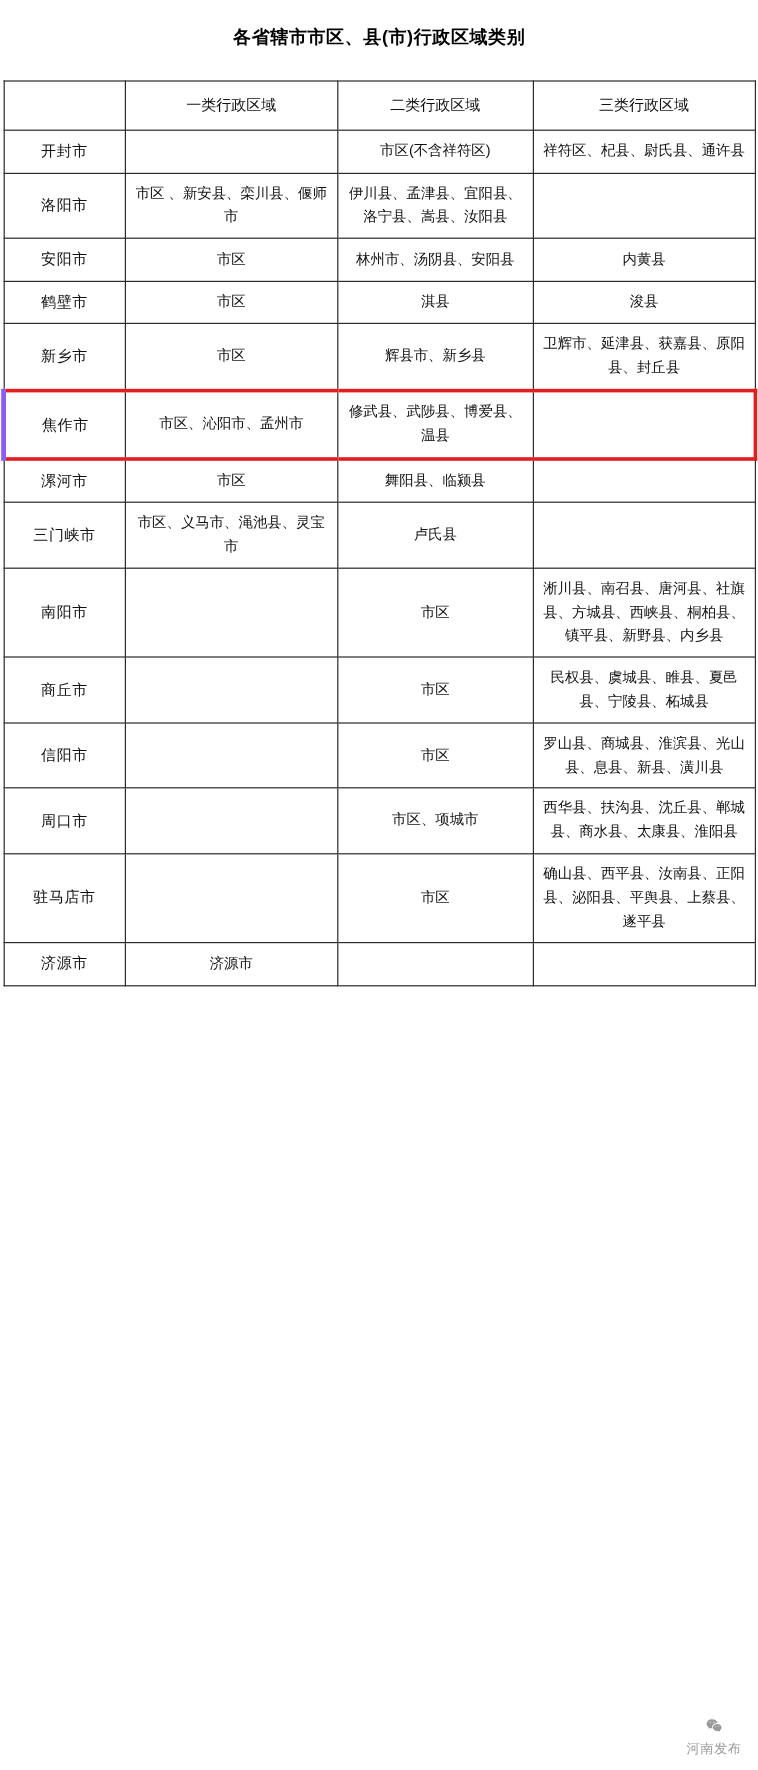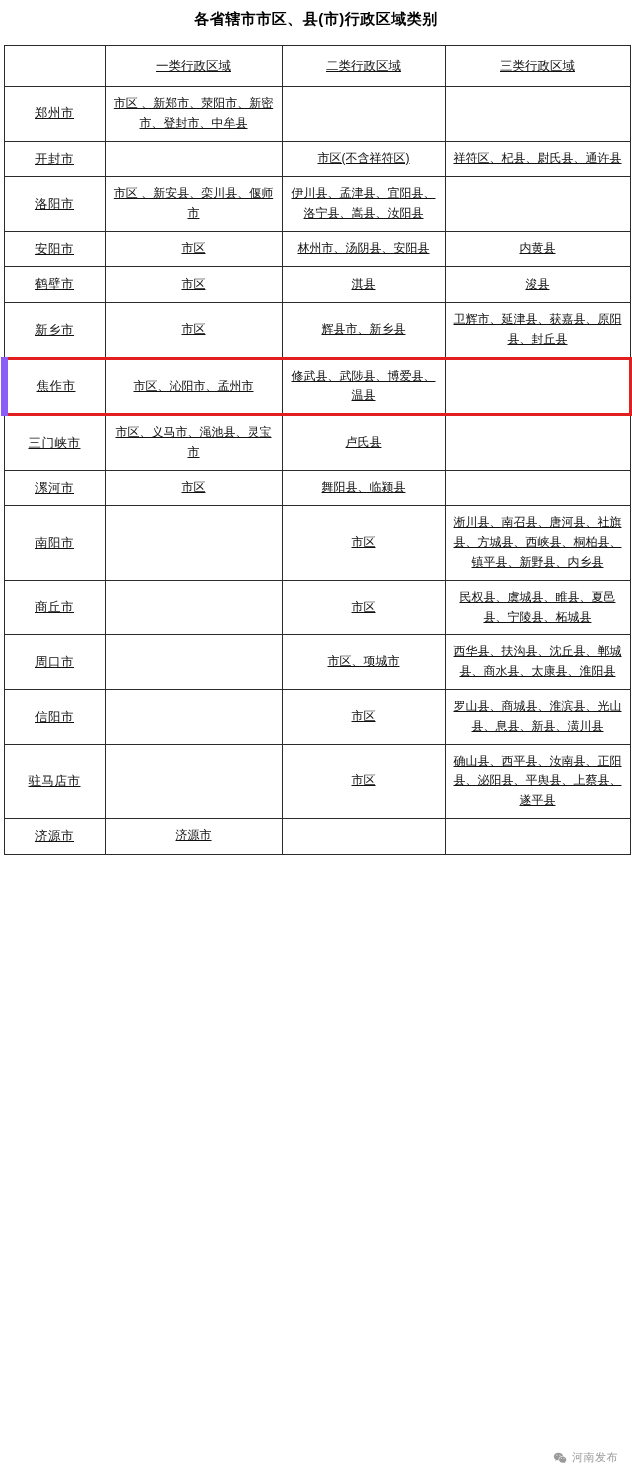--- a/index.html
+++ b/index.html
@@ -20,31 +20,30 @@
     height: 1475px;
     position: relative;
     box-sizing: border-box;
     padding: 0;
   }
   .doc-title {
     text-align: center;
     font-size: 15px;
     font-weight: bold;
     letter-spacing: 0.5px;
-    padding-top: 10px;
+    padding-top: 22px;
     padding-bottom: 14px;
     color: #000;
   }
   table.grid {
     border-collapse: collapse;
     width: 586px;
-    margin: 2px auto;
+    margin: 12px auto;
     table-layout: fixed;
     font-size: 12px;
-    text-decoration: underline;
   }
   table.grid th, table.grid td {
     border: 1px solid #2b2b2b;
     vertical-align: middle;
     text-align: center;
     padding: 7px 8px;
     line-height: 1.65;
     word-break: break-all;
   }
   table.grid th {
@@ -63,34 +62,35 @@
   }
   th.col-one, th.col-two, th.col-three {
     text-align: left;
     padding-left: 12px;
   }
   tr.highlight td {
     border-top: 3px solid #e21f1f;
     border-bottom: 3px solid #e21f1f;
   }
   tr.highlight td:first-child {
-    border-left: 7px solid #8b5cf6;
+    border-left: 4px solid #8b5cf6;
   }
   tr.highlight td:last-child {
     border-right: 3px solid #e21f1f;
   }
   .footer {
     position: absolute;
     bottom: 10px;
     right: 14px;
     display: flex;
     align-items: center;
     gap: 5px;
     color: #9a9a9a;
     font-size: 11px;
+    flex-direction: column;
   }
   .wechat-icon {
     display: inline-block;
     width: 14px;
     height: 14px;
     position: relative;
   }
   .wechat-icon svg { display: block; }
   .footer-text { letter-spacing: 0.5px; }
 </style>
@@ -105,26 +105,20 @@
     <thead>
       <tr>
         <th class="col-blank"></th>
         <th class="col-one">一类行政区域</th>
         <th class="col-two">二类行政区域</th>
         <th class="col-three">三类行政区域</th>
       </tr>
     </thead>
     <tbody>
         <tr>
-          <td class="city">郑州市</td>
-          <td>市区 、新郑市、荥阳市、新密市、登封市、中牟县</td>
-          <td></td>
-          <td></td>
-        </tr>
-        <tr>
           <td class="city">开封市</td>
           <td></td>
           <td>市区(不含祥符区)</td>
           <td>祥符区、杞县、尉氏县、通许县</td>
         </tr>
         <tr>
           <td class="city">洛阳市</td>
           <td>市区 、新安县、栾川县、偃师市</td>
           <td>伊川县、孟津县、宜阳县、洛宁县、嵩县、汝阳县</td>
           <td></td>
@@ -147,54 +141,54 @@
           <td>辉县市、新乡县</td>
           <td>卫辉市、延津县、获嘉县、原阳县、封丘县</td>
         </tr>
         <tr class="highlight">
           <td class="city">焦作市</td>
           <td>市区、沁阳市、孟州市</td>
           <td>修武县、武陟县、博爱县、温县</td>
           <td></td>
         </tr>
         <tr>
+          <td class="city">漯河市</td>
+          <td>市区</td>
+          <td>舞阳县、临颍县</td>
+          <td></td>
+        </tr>
+        <tr>
           <td class="city">三门峡市</td>
           <td>市区、义马市、渑池县、灵宝市</td>
           <td>卢氏县</td>
           <td></td>
         </tr>
         <tr>
-          <td class="city">漯河市</td>
-          <td>市区</td>
-          <td>舞阳县、临颍县</td>
-          <td></td>
-        </tr>
-        <tr>
           <td class="city">南阳市</td>
           <td></td>
           <td>市区</td>
           <td>淅川县、南召县、唐河县、社旗县、方城县、西峡县、桐柏县、镇平县、新野县、内乡县</td>
         </tr>
         <tr>
           <td class="city">商丘市</td>
           <td></td>
           <td>市区</td>
           <td>民权县、虞城县、睢县、夏邑县、宁陵县、柘城县</td>
+        </tr>
+        <tr>
+          <td class="city">信阳市</td>
+          <td></td>
+          <td>市区</td>
+          <td>罗山县、商城县、淮滨县、光山县、息县、新县、潢川县</td>
         </tr>
         <tr>
           <td class="city">周口市</td>
           <td></td>
           <td>市区、项城市</td>
           <td>西华县、扶沟县、沈丘县、郸城县、商水县、太康县、淮阳县</td>
-        </tr>
-        <tr>
-          <td class="city">信阳市</td>
-          <td></td>
-          <td>市区</td>
-          <td>罗山县、商城县、淮滨县、光山县、息县、新县、潢川县</td>
         </tr>
         <tr>
           <td class="city">驻马店市</td>
           <td></td>
           <td>市区</td>
           <td>确山县、西平县、汝南县、正阳县、泌阳县、平舆县、上蔡县、遂平县</td>
         </tr>
         <tr>
           <td class="city">济源市</td>
           <td>济源市</td>

